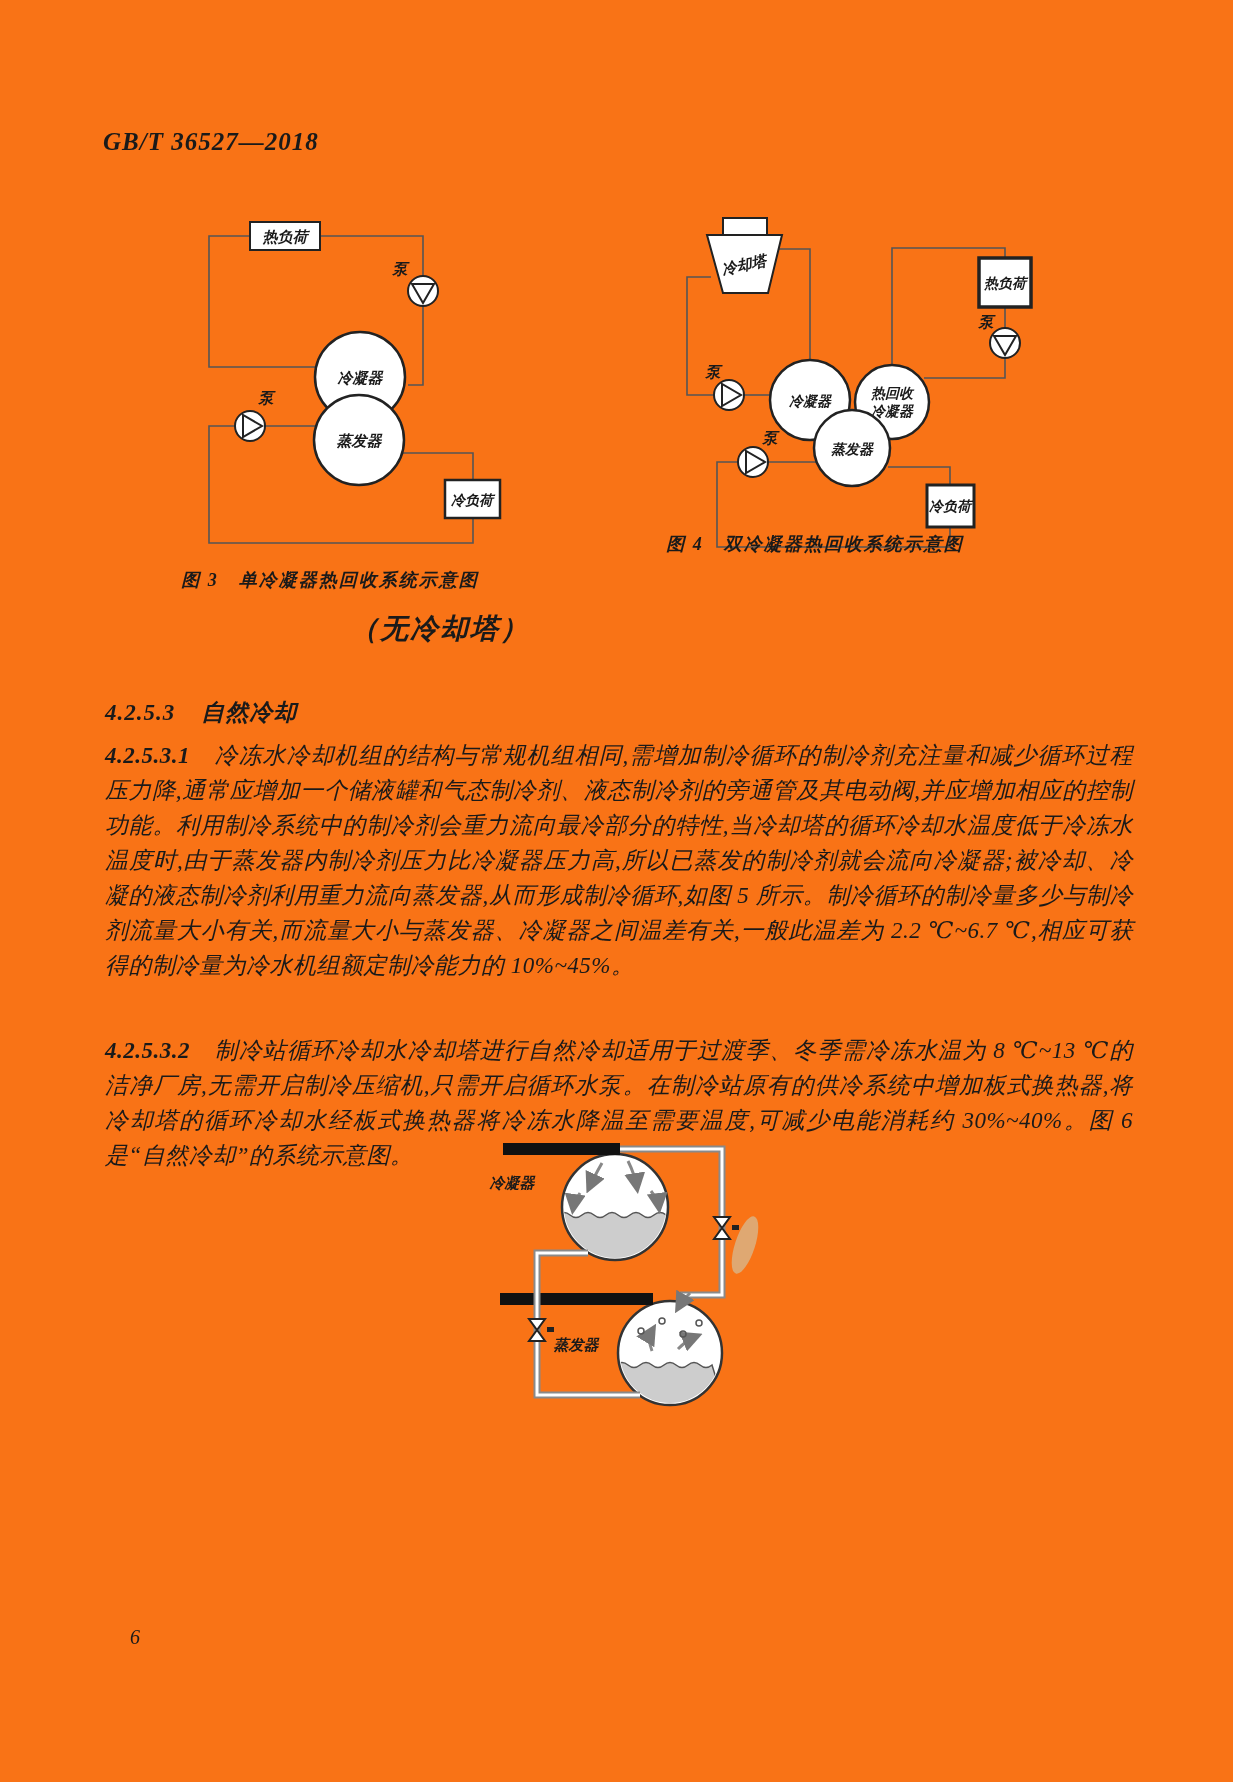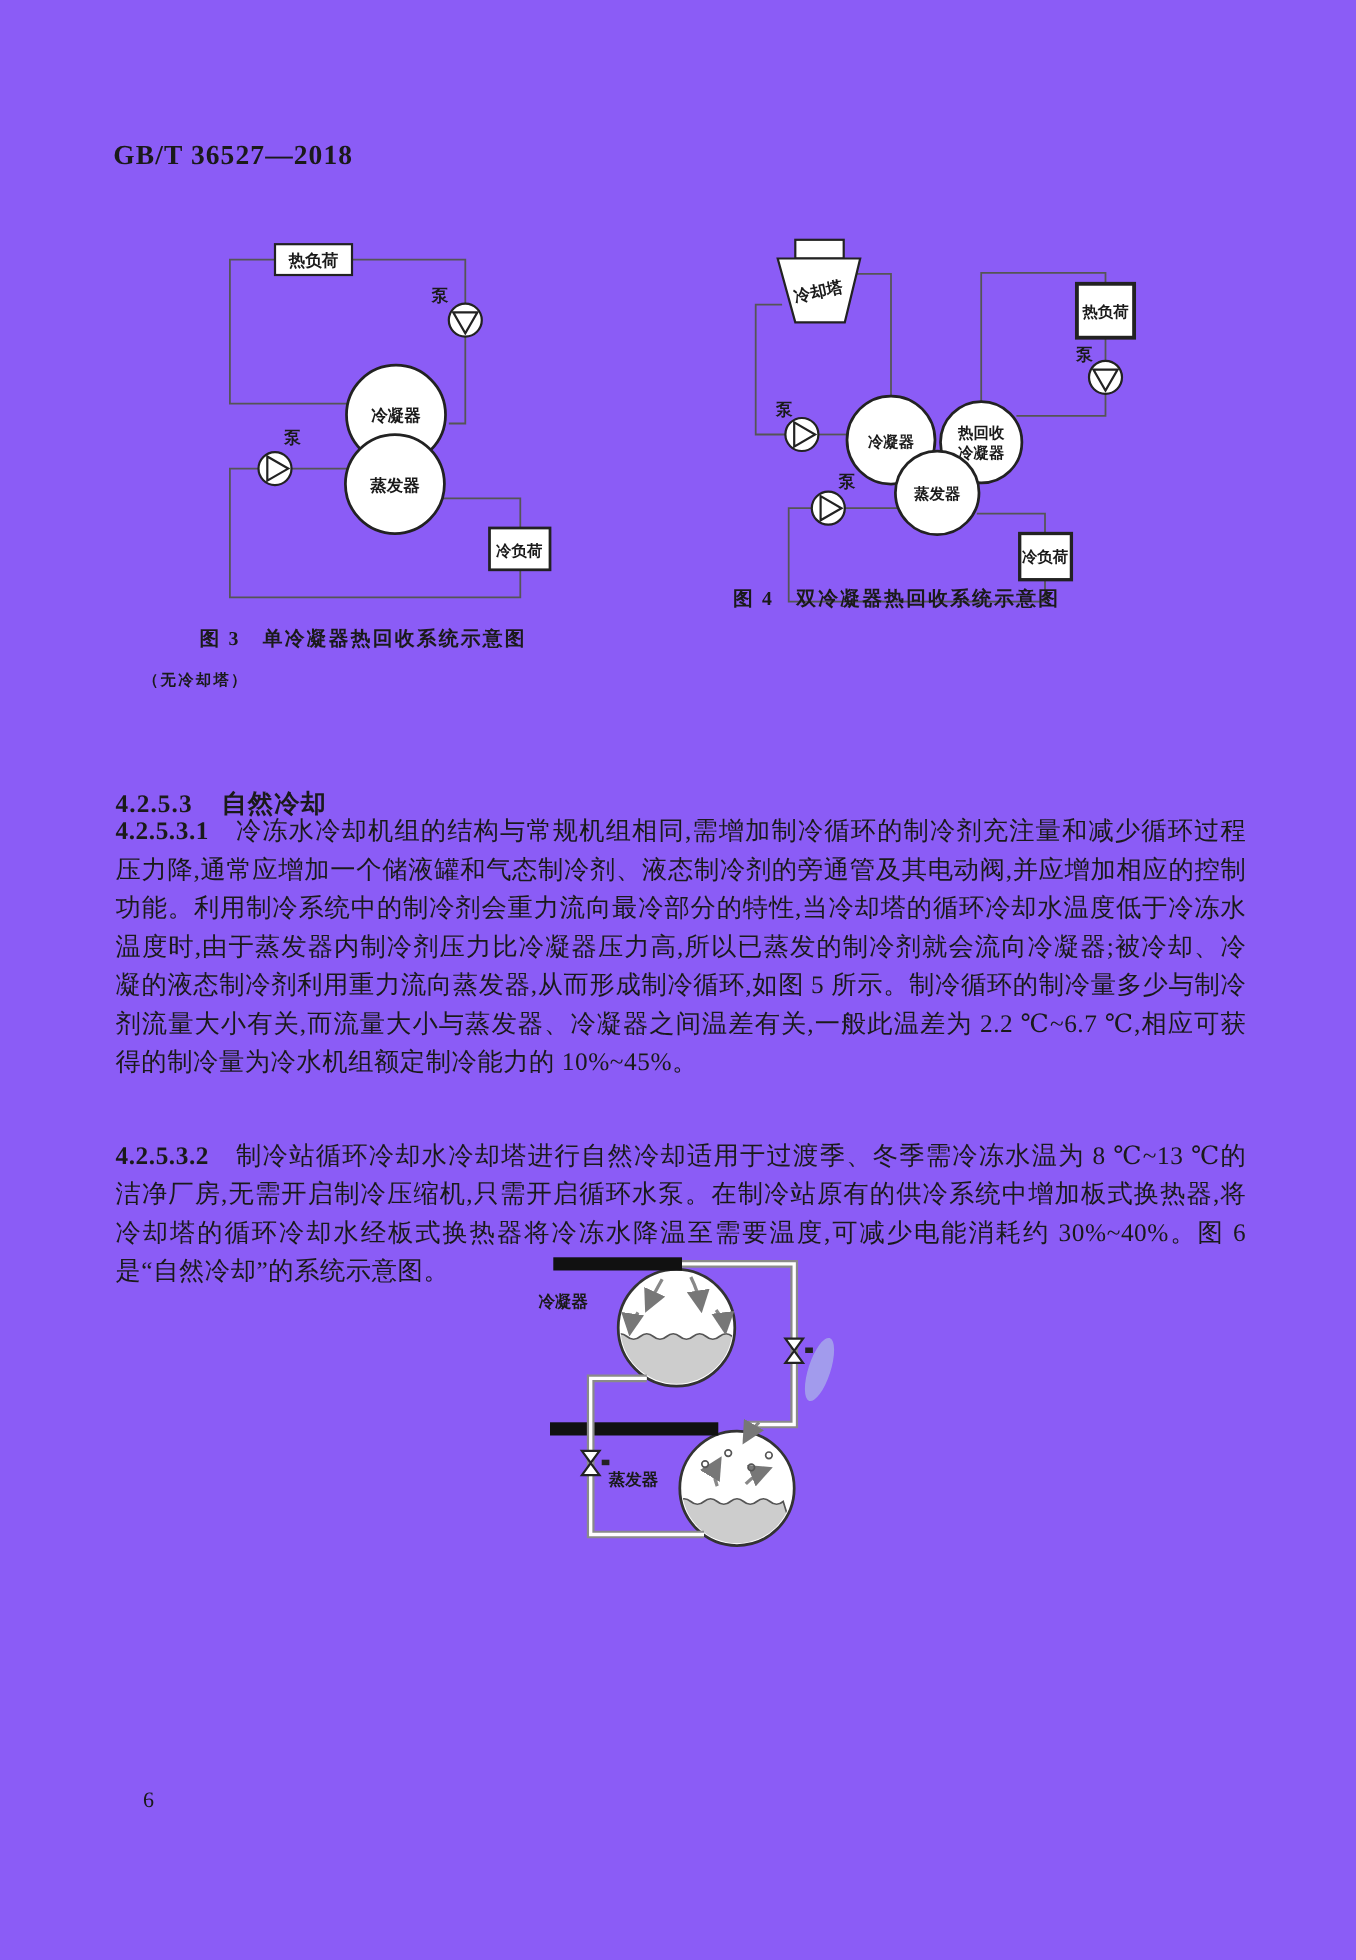--- a/index.html
+++ b/index.html
@@ -1,40 +1,41 @@
 <!DOCTYPE html>
 <html><head>
 <meta charset="utf-8">
 <style>
   html,body{margin:0;padding:0;background:#e8e8e8;}
   .page{
     position:relative;
     width:1233px;height:1782px;
     margin:0 auto;
-    background:#8b5cf6;
+    background:#f97316;
     font-family:"Liberation Serif","DejaVu Serif",serif;
     color:#1a1a1a;
     overflow:hidden;
+    font-style:italic;
   }
   .std-number{
     position:absolute;left:103px;top:128px;
     font-size:25px;font-weight:bold;letter-spacing:1px;
     font-family:"Liberation Serif","DejaVu Serif",serif;
   }
   .fig-caption{
     position:absolute;text-align:center;
     font-size:18px;font-weight:bold;letter-spacing:2px;
   }
   .fig-subcaption{
-    position:absolute;text-align:left;
-    font-size:14px;font-weight:bold;letter-spacing:2px;
+    position:absolute;text-align:right;
+    font-size:28px;font-weight:bold;letter-spacing:2px;
   }
   .section-heading{
     position:absolute;left:105px;top:697px;
-    font-size:23px;font-weight:bold;letter-spacing:1px;margin-top:18px;
+    font-size:23px;font-weight:bold;letter-spacing:1px;
   }
   .section-heading .num{margin-right:26px;}
   .body-par{
     position:absolute;left:105px;width:1028px;
     font-size:23px;line-height:35px;
     text-align:justify;letter-spacing:0.5px;
   }
   .body-par .pnum{font-weight:bold;margin-right:24px;}
   .page-number{
     position:absolute;left:130px;top:1626px;

